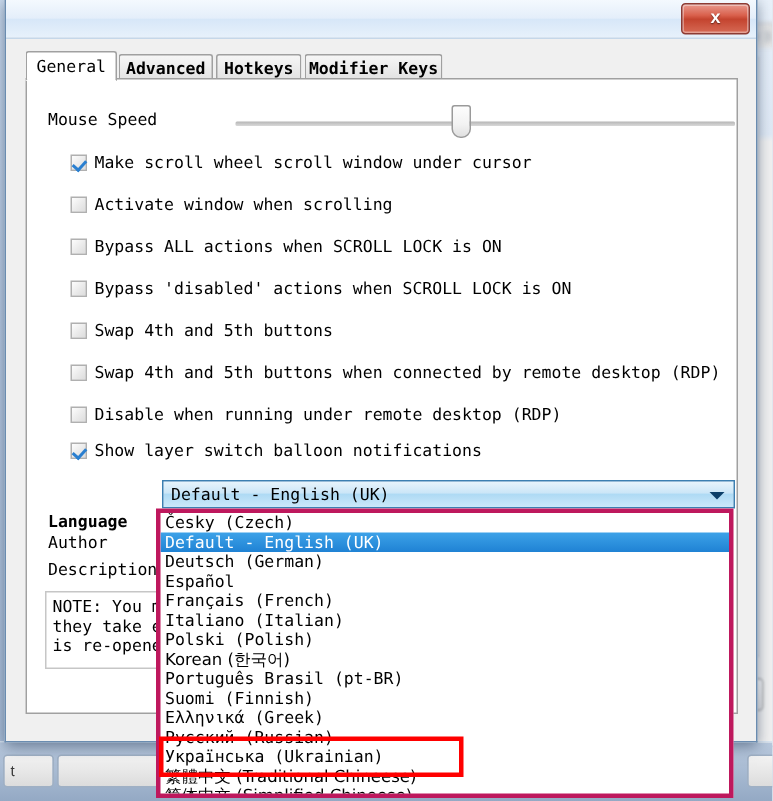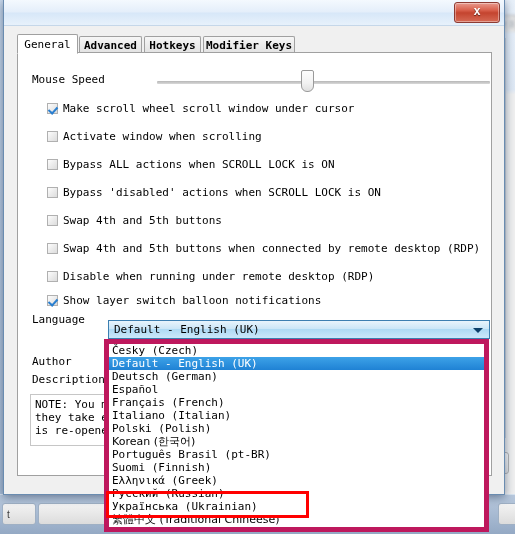--- a/index.html
+++ b/index.html
@@ -294,21 +294,21 @@
     border-right: 5px solid transparent;
     border-top: 5px solid #0c3f69;
   }
 
   
   .droplist {
     position: absolute;
     left: 104px; top: 339px;
     width: 385px; height: 193px;
     background: #ffffff;
-    border: 5px solid #be185d;
+    border: 3px solid #be185d;
     box-sizing: border-box;
     overflow: hidden;
     z-index: 50;
   }
   .dropitem {
     position: relative;
     height: 13px;
     line-height: 13px;
     font-size: 11px;
     color: #000;
@@ -421,21 +421,21 @@
       <div class="cbrow" style="top:217px;">
         <span class="cbox"></span>
         <span class="cblabel">Disable when running under remote desktop (RDP)</span>
       </div>
 
       <div class="cbrow" style="top:241px;">
         <span class="cbox checked"></span>
         <span class="cblabel">Show layer switch balloon notifications</span>
       </div>
 
-      <div class="lbl" style="left:14px; top:260px;">Language</div>
+      <div class="lbl" style="left:14px; top:288px;font-weight:bold;">Language</div>
       <div class="lbl" style="left:14px; top:302px;">Author</div>
       <div class="lbl" style="left:14px; top:320px;">Description</div>
 
       <div class="notebox" style="left:12px; top:341px; width:450px; height:52px;">
         <div class="noteline" style="top:3px;">NOTE: You must</div>
         <div class="noteline" style="top:16px;">they take effe</div>
         <div class="noteline" style="top:29px;">is re-opened.</div>
       </div>
 
     </div>

